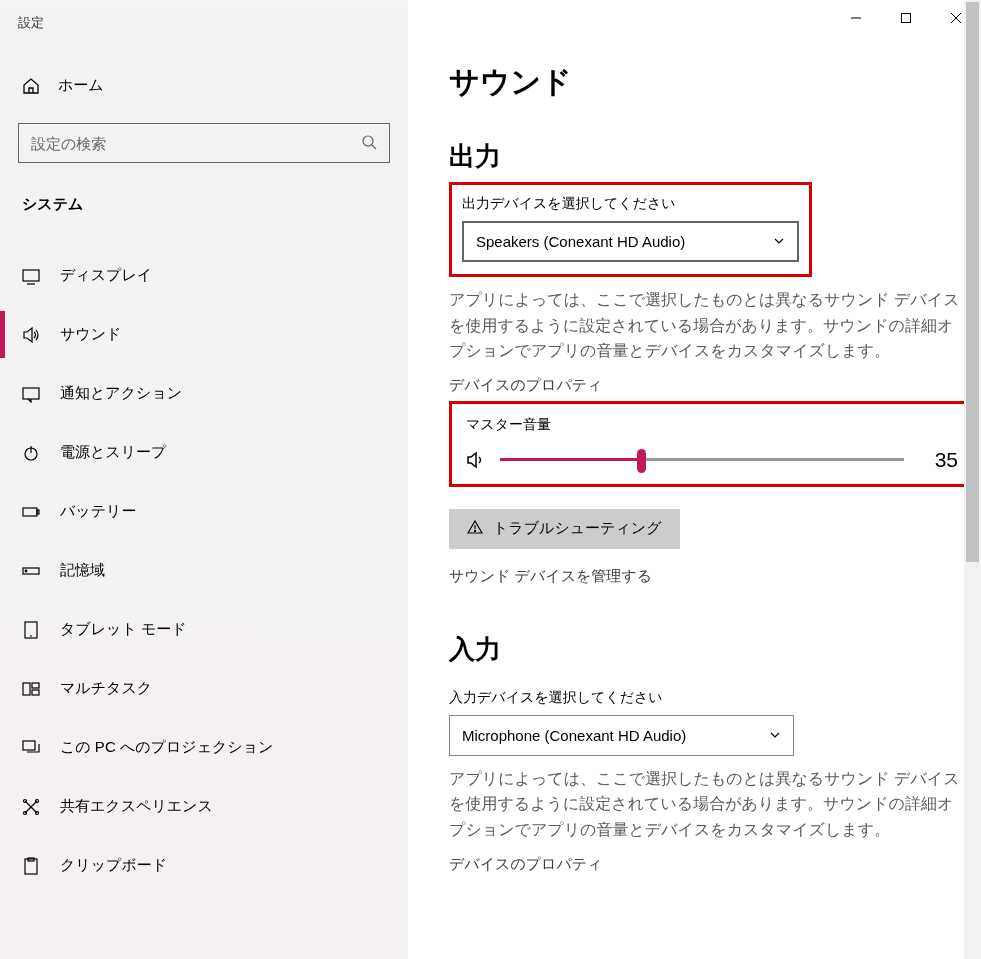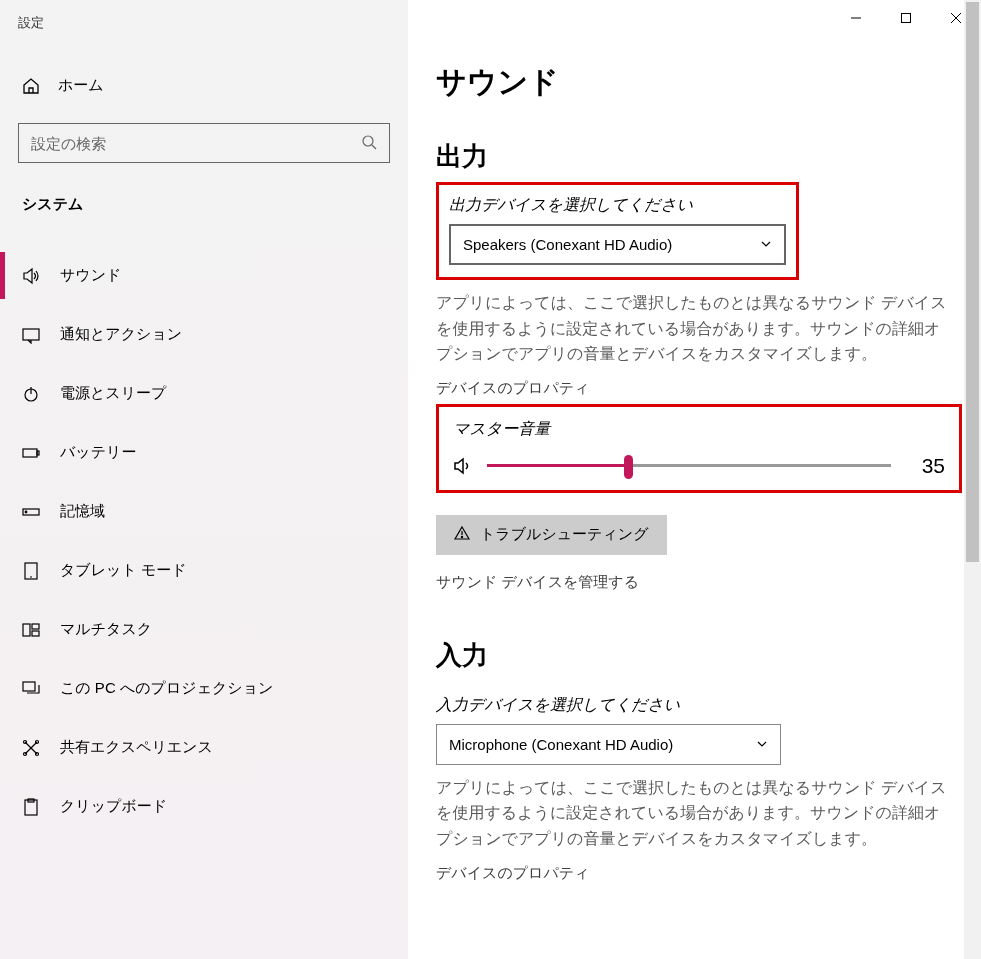--- a/index.html
+++ b/index.html
@@ -1,17 +1,17 @@
 <!DOCTYPE html>
 <html><head>
 <meta charset="utf-8">
 <style>
 * { box-sizing: border-box; margin: 0; padding: 0; font-family: "Yu Gothic UI", "Segoe UI", Meiryo, sans-serif; }
 body { width: 981px; height: 959px; overflow: hidden; background: #fff; color: #000; font-size: 15px; }
-.container { display: flex; height: 100%; }
+.container { display: flex; height: 100%; gap: 13px; }
 
 
 .sidebar { width: 408px; height: 100%; background: linear-gradient(180deg,#f3f3f3 0%,#f5f0f3 100%); position: relative; }
 .win-title { font-size: 13px; padding: 14px 18px 0 18px; color: #333; }
 .home-row { display:flex; align-items:center; gap:18px; padding: 44px 20px 10px 22px; font-size:15px;}
 .home-icon{width:18px;height:18px;}
 .search-box { margin: 18px 18px 0 18px; border:1px solid #666; height:40px; display:flex; align-items:center; padding:0 12px; justify-content:space-between;}
 .search-box input {border:none;background:transparent;outline:none;font-size:15px; color:#666; width:100%;}
 .search-box input::placeholder{color:#666;}
 .category { font-weight:600; font-size:15px; padding: 32px 22px 18px 22px;}
@@ -25,21 +25,21 @@
 .win-controls{position:absolute;top:0;right:0;display:flex;}
 .win-btn{width:50px;height:36px;display:flex;align-items:center;justify-content:center;}
 .win-btn svg{width:12px;height:12px;stroke:#000;stroke-width:1;fill:none;}
 
 
 .main { flex:1; height:100%; position:relative; overflow:hidden; padding-left:28px; padding-right:20px;}
 .scroller{position:absolute;right:0;top:0;bottom:0;width:17px;background:#f1f1f1;}
 .scroll-thumb{position:absolute;top:2px;left:2px;right:2px;height:560px;background:#c1c1c1;}
 .page-title{font-size:30px;font-weight:600;padding-top:62px;}
 .section-title{font-size:26px;font-weight:600;margin-top:36px;}
-.field-label{font-size:16px;margin-top:22px;font-style:italic;}
+.field-label{font-size:14px;margin-top:22px;}
 .redbox1{border:3px solid #d80000; padding:10px 10px 12px 10px; margin-top:8px; width:363px;}
 .redbox2{border:3px solid #d80000; padding:12px 14px 12px 14px; margin-top:6px; width:526px;}
 .dropdown{border:2px solid #666;height:41px;width:337px;display:flex;align-items:center;justify-content:space-between;padding:0 12px;margin-top:8px;}
 .dropdown2{border:1px solid #888;height:41px;width:345px;display:flex;align-items:center;justify-content:space-between;padding:0 12px;margin-top:8px;}
 .body-text{font-size:16px;color:#5a5a5a;line-height:1.6;margin-top:10px; max-width:520px;}
 .link{color:#404040;font-size:15px;margin-top:12px;display:block;}
 .slider-row{display:flex;align-items:center;gap:14px;}
 .vol-icon{width:20px;height:20px;}
 .slider-track{position:relative;flex:1;height:3px;}
 .slider-fill{position:absolute;left:0;top:0;height:3px;background:#c2185b;width:35%;}
@@ -93,20 +93,29 @@
         <svg width="16" height="16" viewBox="0 0 16 16" fill="none" stroke="#666" stroke-width="1.2">
             <circle cx="7" cy="7" r="5"></circle>
             <line x1="11" y1="11" x2="15" y2="15"></line>
           </svg>
       </span>
     </div>
 
     <div class="category">システム</div>
 
     <div class="nav">
+      <div class="nav-item">
+        <span class="nav-icon">
+            <svg viewBox="0 0 18 18">
+              <rect x="1" y="3" width="16" height="11"></rect>
+              <line x1="5" y1="17" x2="13" y2="17"></line>
+            </svg>
+          </span>
+        <span>ディスプレイ</span>
+      </div>
       <div class="nav-item active">
         <span class="nav-icon">
             <svg viewBox="0 0 18 18">
               <path d="M2 6 H5 L10 2 V16 L5 12 H2 Z"></path>
               <path d="M12 6 Q15 9 12 12"></path>
               <path d="M14 4 Q18 9 14 14"></path>
             </svg>
           </span>
         <span>サウンド</span>
       </div>

